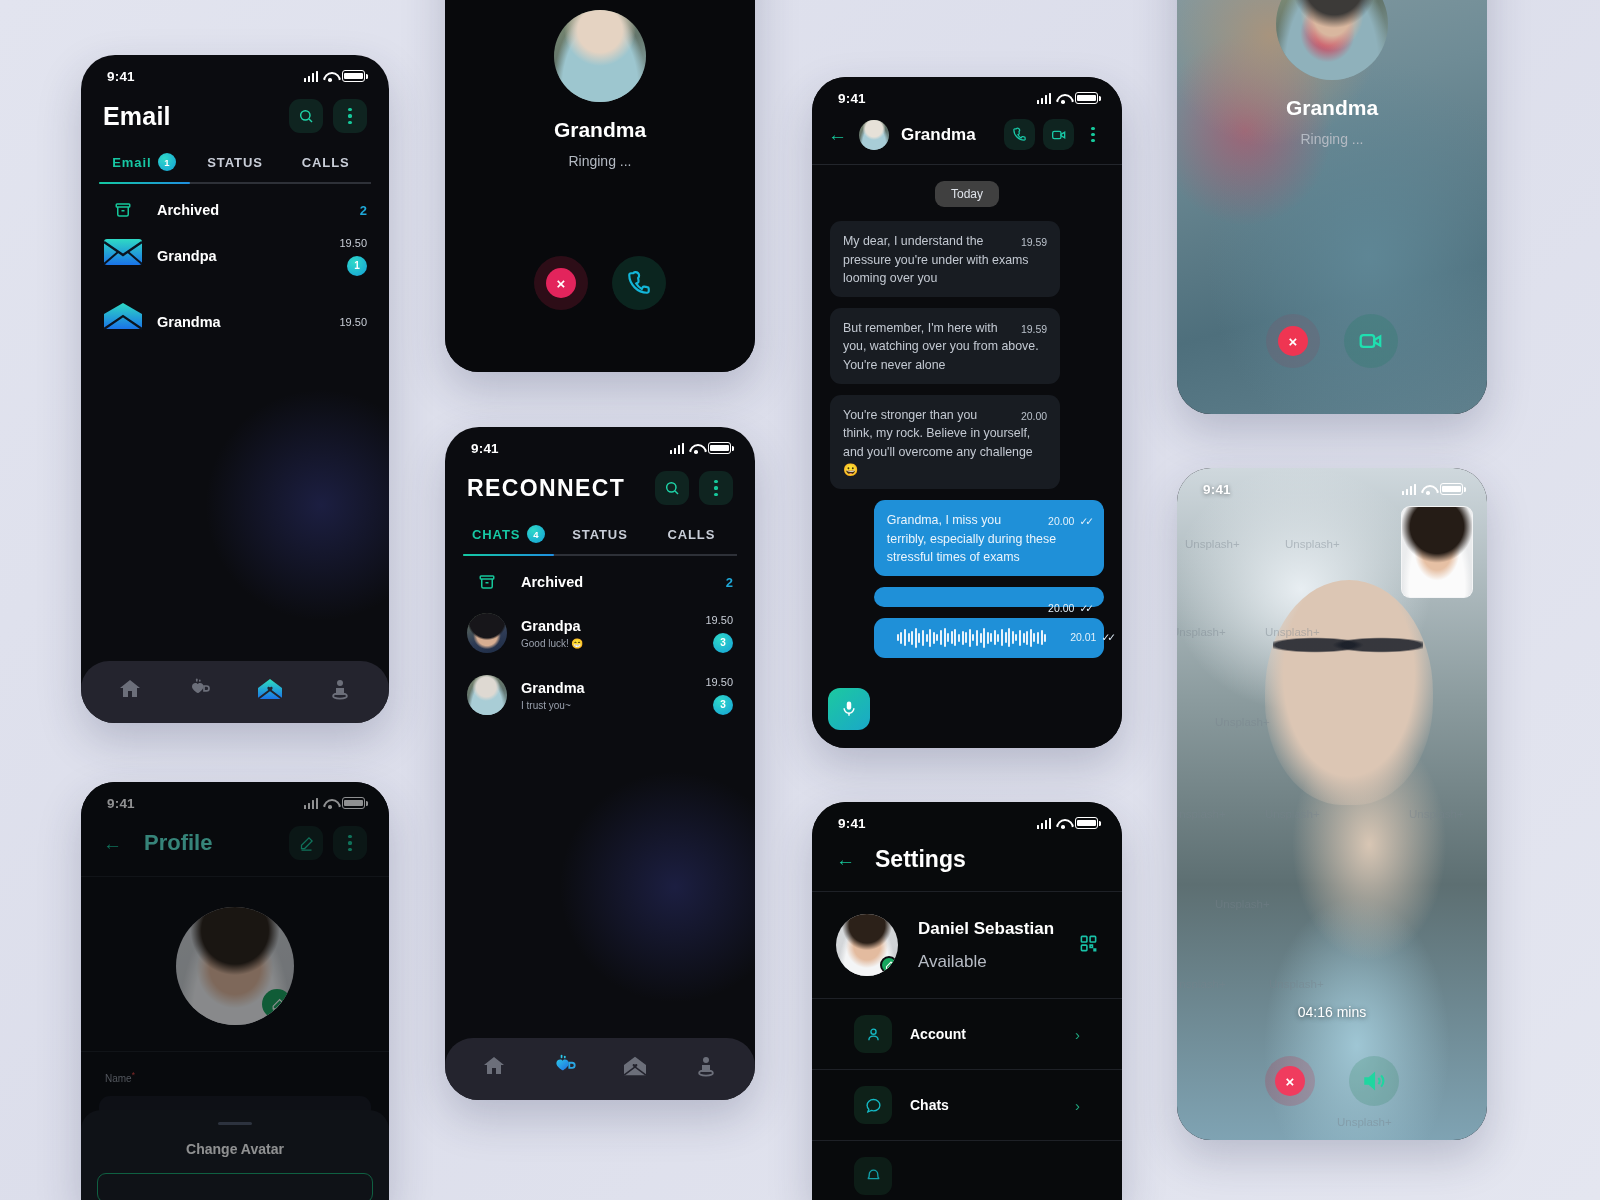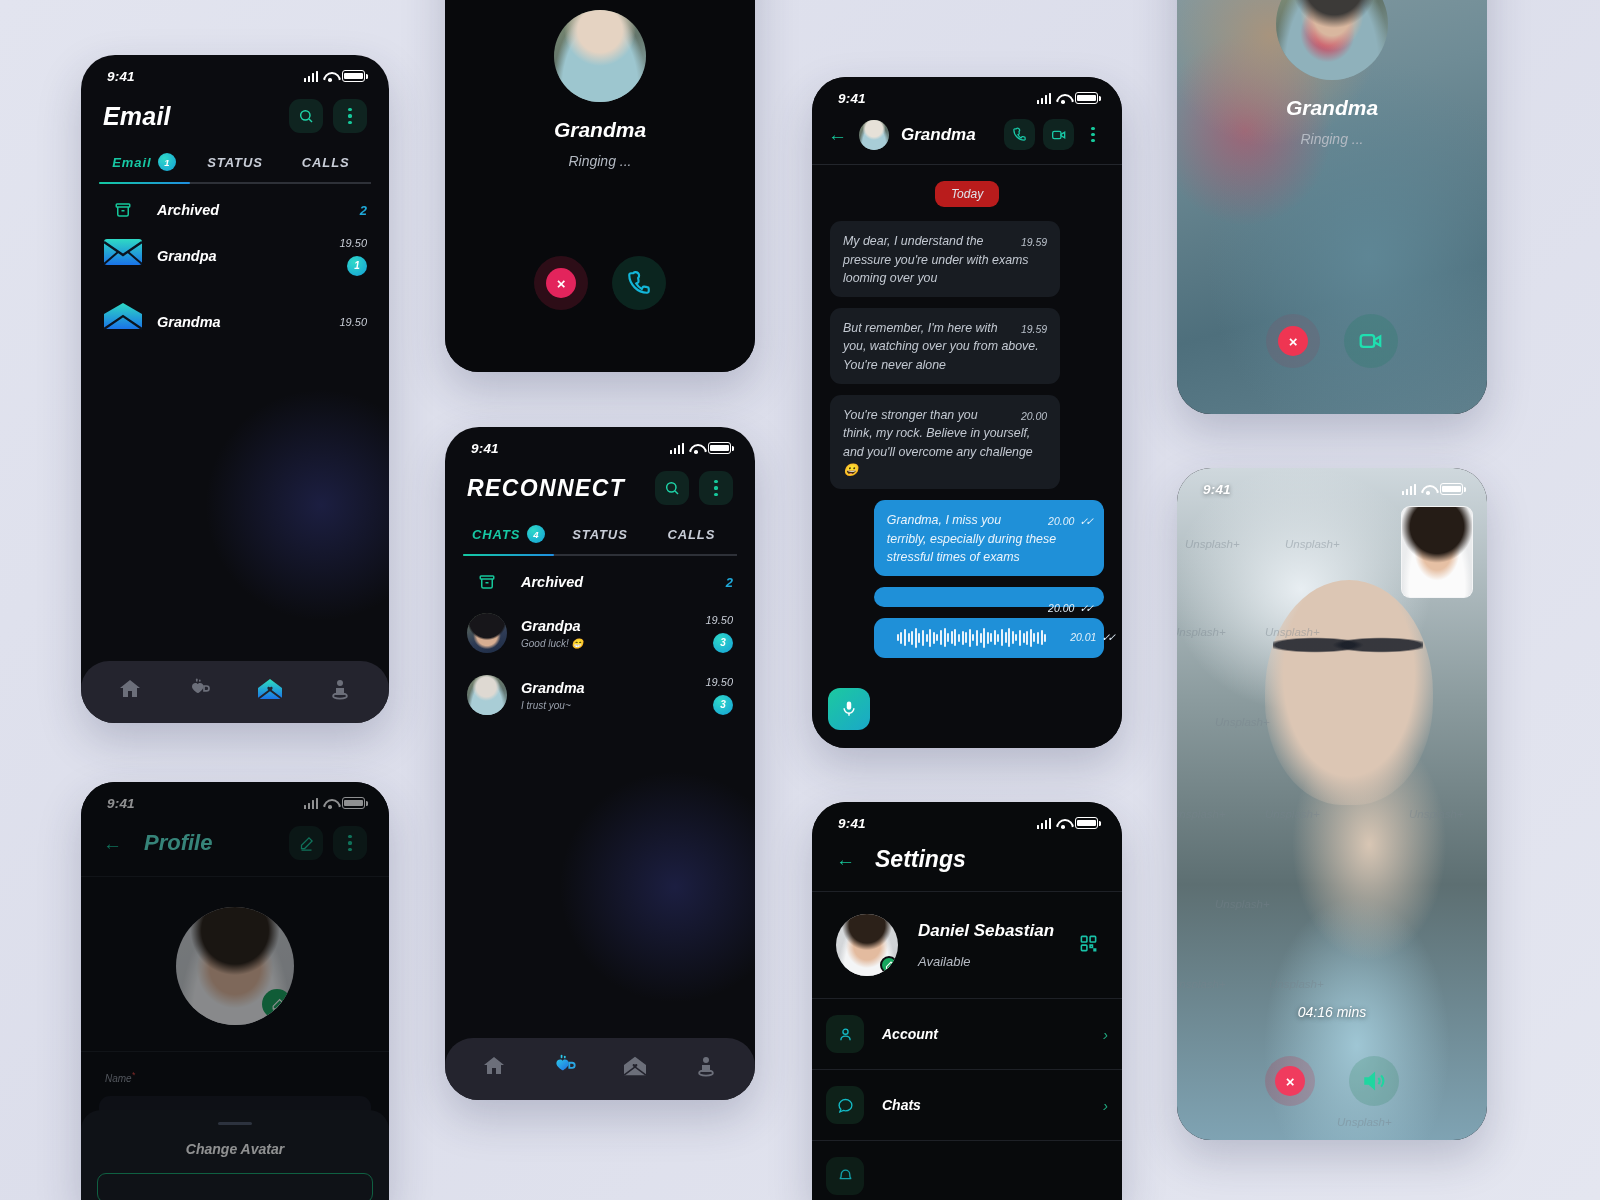--- a/index.html
+++ b/index.html
@@ -13,21 +13,20 @@
     position: relative;
   }
 
   
   .phone {
     position: absolute;
     background: #0b0c10;
     border-radius: 34px;
     overflow: hidden;
     box-shadow: 0 18px 44px rgba(40,45,80,.22);
-    font-style: italic;
   }
   .screen { position: absolute; inset: 0; overflow: hidden; }
 
   
   .statusbar {
     height: 34px; display: flex; align-items: center;
     justify-content: space-between;
     padding: 8px 24px 0 26px;
     color: #fff; font-size: 13.5px; font-weight: bold;
     letter-spacing: .2px;
@@ -118,21 +117,21 @@
   }
 
   
   .chat-head {
     display:flex; align-items:center; gap:12px; padding: 8px 18px 14px 16px;
     border-bottom:1px solid #23262c;
   }
   .back { color:#16c79a; font-size:19px; line-height:1; }
   .chat-name { color:#fff; font-size:17px; font-weight:bold; }
   .daychip {
-    margin: 16px auto 14px; width:fit-content; background:#b91c1c;
+    margin: 16px auto 14px; width:fit-content; background:#404040;
     color:#dfe3ea; font-size:12px; padding:6px 16px; border-radius:9px;
   }
   .msgs { padding: 0 18px; }
   .bubble {
     max-width: 84%; border-radius:11px; padding:11px 13px 9px;
     margin-bottom:11px; font-size:12.4px; line-height:1.5;
     position:relative;
   }
   .bubble.them { background:#181c22; color:#c3c9d2; }
   .bubble.me { background:#1f90d8; color:#eaf4fc; margin-left:auto; }
@@ -177,22 +176,22 @@
               border-bottom:1px solid #1e2127;}
   .set-title { color:#fff;font-size:23px;font-weight:bold; }
   .prof-row { display:flex;align-items:center;gap:20px;padding:22px 24px;
               border-bottom:1px solid #1e2127;}
   .prof-av { width:62px;height:62px;border-radius:50%;overflow:hidden;position:relative;
              background:#d9dde2; flex:none;}
   .edit-dot { position:absolute;right:0;bottom:2px;width:18px;height:18px;border-radius:50%;
               background:#16a75e;border:2px solid #0b0c10;display:flex;align-items:center;
               justify-content:center;color:#fff;font-size:9px;}
   .prof-name { color:#fff;font-size:17px;font-weight:bold; }
-  .prof-status { color:#b7bcc5;font-size:13px;margin-top:13px; }
-  .set-item { display:flex;align-items:center;gap:18px;padding:16px 14px;
+  .prof-status { color:#b7bcc5;font-size:17px;margin-top:13px; }
+  .set-item { display:flex;align-items:center;gap:18px;padding:16px 42px;
               border-bottom:1px solid #1e2127;}
   .set-ico { width:38px;height:38px;border-radius:11px;background:#0e2119;
              display:flex;align-items:center;justify-content:center;color:#14b9c4;flex:none;}
   .set-label { color:#fff;font-size:14px;font-weight:bold;flex:1; }
   .chev { color:#1fa87f;font-size:15px; }
 
   
   .p-head { display:flex;align-items:center;gap:22px;padding:10px 22px 16px;
             border-bottom:1px solid #1b1e24;}
   .p-title { color:#5eead4;font-size:22px;font-weight:bold; }

